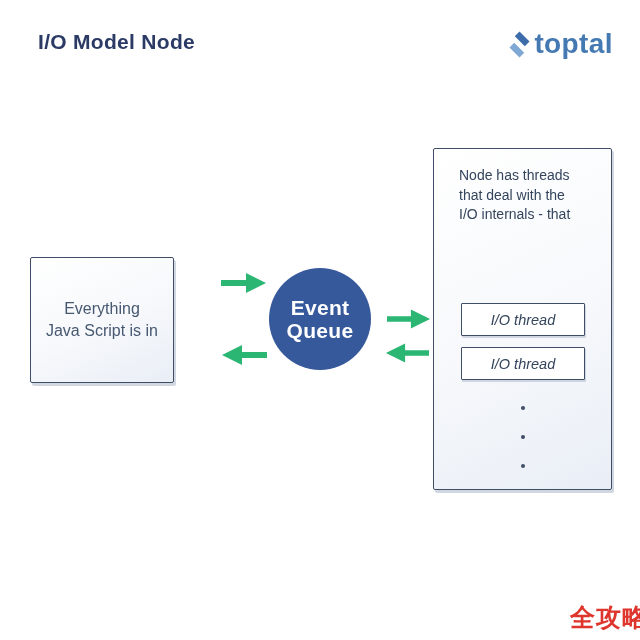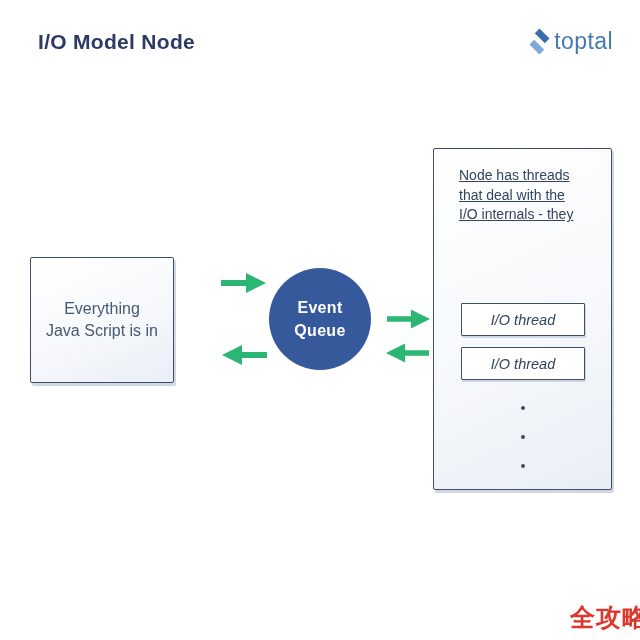--- a/index.html
+++ b/index.html
@@ -38,22 +38,22 @@
   }
   .brand {
     position: absolute;
     right: 27px; top: 28px;
     display: flex;
     align-items: center;
     gap: 3px;
   }
   .brand svg { display: block; }
   .brand-text {
-    font-size: 23px;
-    font-weight: 400;
+    font-size: 28px;
+    font-weight: 700;
     letter-spacing: 0.4px;
     color: var(--toptal-blue, #4579b2);
   }
 
   
   .outlined {
     position: absolute;
     border: 1.5px solid var(--border-navy, #3f4d66);
     border-radius: 2px;
     background: linear-gradient(155deg, #ffffff 0%, #f6f8fb 55%, #e9eef6 100%);
@@ -84,21 +84,21 @@
     background: var(--event-queue-blue, #36599c);
     display: flex;
     flex-direction: column;
     align-items: center;
     justify-content: center;
     text-align: center;
   }
   .event-queue span {
     display: block;
     color: #ffffff;
-    font-size: 16px;
+    font-size: 21px;
     font-weight: 600;
     line-height: 23px;
     letter-spacing: 0.3px;
   }
 
   
   .arrow {
     position: absolute;
     color: var(--arrow-green, #2bb673);
   }
@@ -109,21 +109,20 @@
     left: 433px; top: 148px;
     width: 179px; height: 342px;
   }
   .panel-desc {
     position: absolute;
     left: 25px; top: 17px;
     width: 140px;
     font-size: 14px;
     line-height: 19.7px;
     color: #33445c;
-    text-decoration: underline;
   }
   .panel-desc span { display: block; }
 
   .thread-box {
     position: absolute;
     left: 27px;
     width: 124px; height: 33px;
     border: 1.5px solid var(--border-navy, #3f4d66);
     border-radius: 1px;
     background: #ffffff;
@@ -227,21 +226,21 @@
   <span class="arrow" style="left:385px; top:342px;">
     <svg width="44" height="22" viewBox="0 0 46 22" fill="currentColor">
       <polygon points="46,8 21,8 21,1 1,11 21,21 21,14 46,14"></polygon>
     </svg>
   </span>
 
   <div class="outlined io-panel">
     <div class="panel-desc">
       <span>Node has threads</span>
       <span>that deal with the</span>
-      <span>I/O internals - they</span>
+      <span>I/O internals - that</span>
     </div>
 
     <div class="thread-box thread-box-1">
       <span>I/O thread</span>
     </div>
     <div class="thread-box thread-box-2">
       <span>I/O thread</span>
     </div>
 
     <div class="dots">

